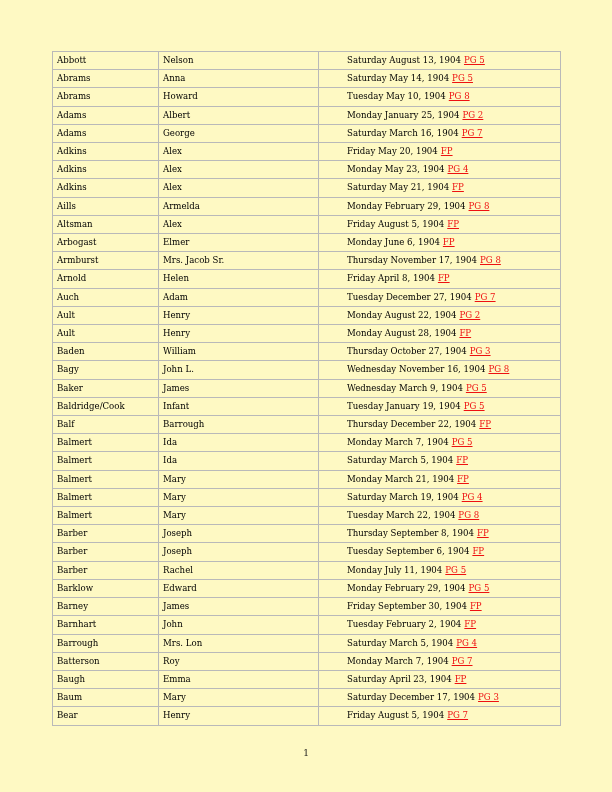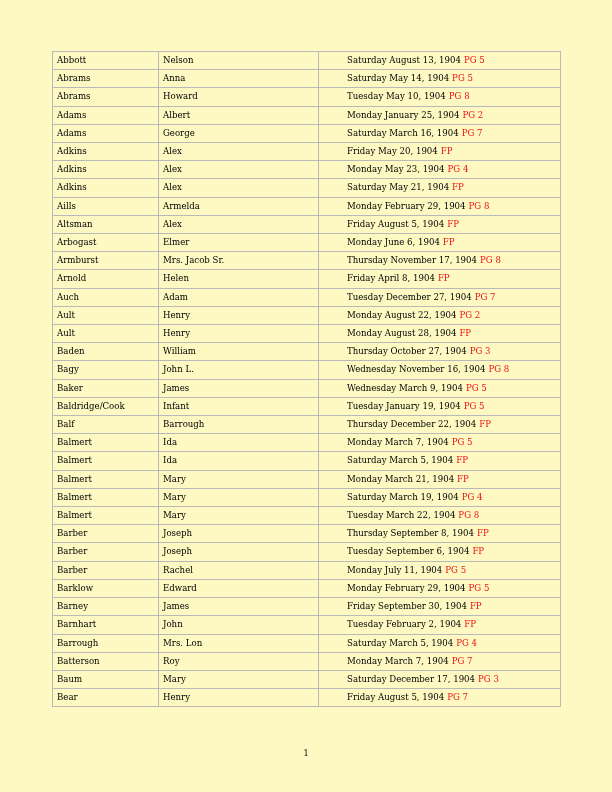--- a/index.html
+++ b/index.html
@@ -49,20 +49,21 @@
     vertical-align: middle;
   }
 
   .date-cell .date-text {
     color: #000000;
     margin-left: 24px;
   }
   .date-cell .page-ref {
     color: #ee1111;
     margin-left: 3px;
+    text-decoration: underline;
   }
 
   #page-number {
     position: absolute;
     left: 0;
     top: 748px;
     width: 612px;
     text-align: center;
     font-size: 9px;
     color: #1a1a1a;
@@ -245,20 +246,25 @@
           <td class="surname-cell">Barrough</td>
           <td class="given-cell">Mrs. Lon</td>
           <td class="date-cell"><span class="date-text">Saturday March 5, 1904</span><span class="page-ref">PG 4</span></td>
         </tr>
         <tr>
           <td class="surname-cell">Batterson</td>
           <td class="given-cell">Roy</td>
           <td class="date-cell"><span class="date-text">Monday March 7, 1904</span><span class="page-ref">PG 7</span></td>
         </tr>
         <tr>
+          <td class="surname-cell">Baugh</td>
+          <td class="given-cell">Emma</td>
+          <td class="date-cell"><span class="date-text">Saturday April 23, 1904</span><span class="page-ref">FP</span></td>
+        </tr>
+        <tr>
           <td class="surname-cell">Baum</td>
           <td class="given-cell">Mary</td>
           <td class="date-cell"><span class="date-text">Saturday December 17, 1904</span><span class="page-ref">PG 3</span></td>
         </tr>
         <tr>
           <td class="surname-cell">Bear</td>
           <td class="given-cell">Henry</td>
           <td class="date-cell"><span class="date-text">Friday August 5, 1904</span><span class="page-ref">PG 7</span></td>
         </tr>
       </tbody>

